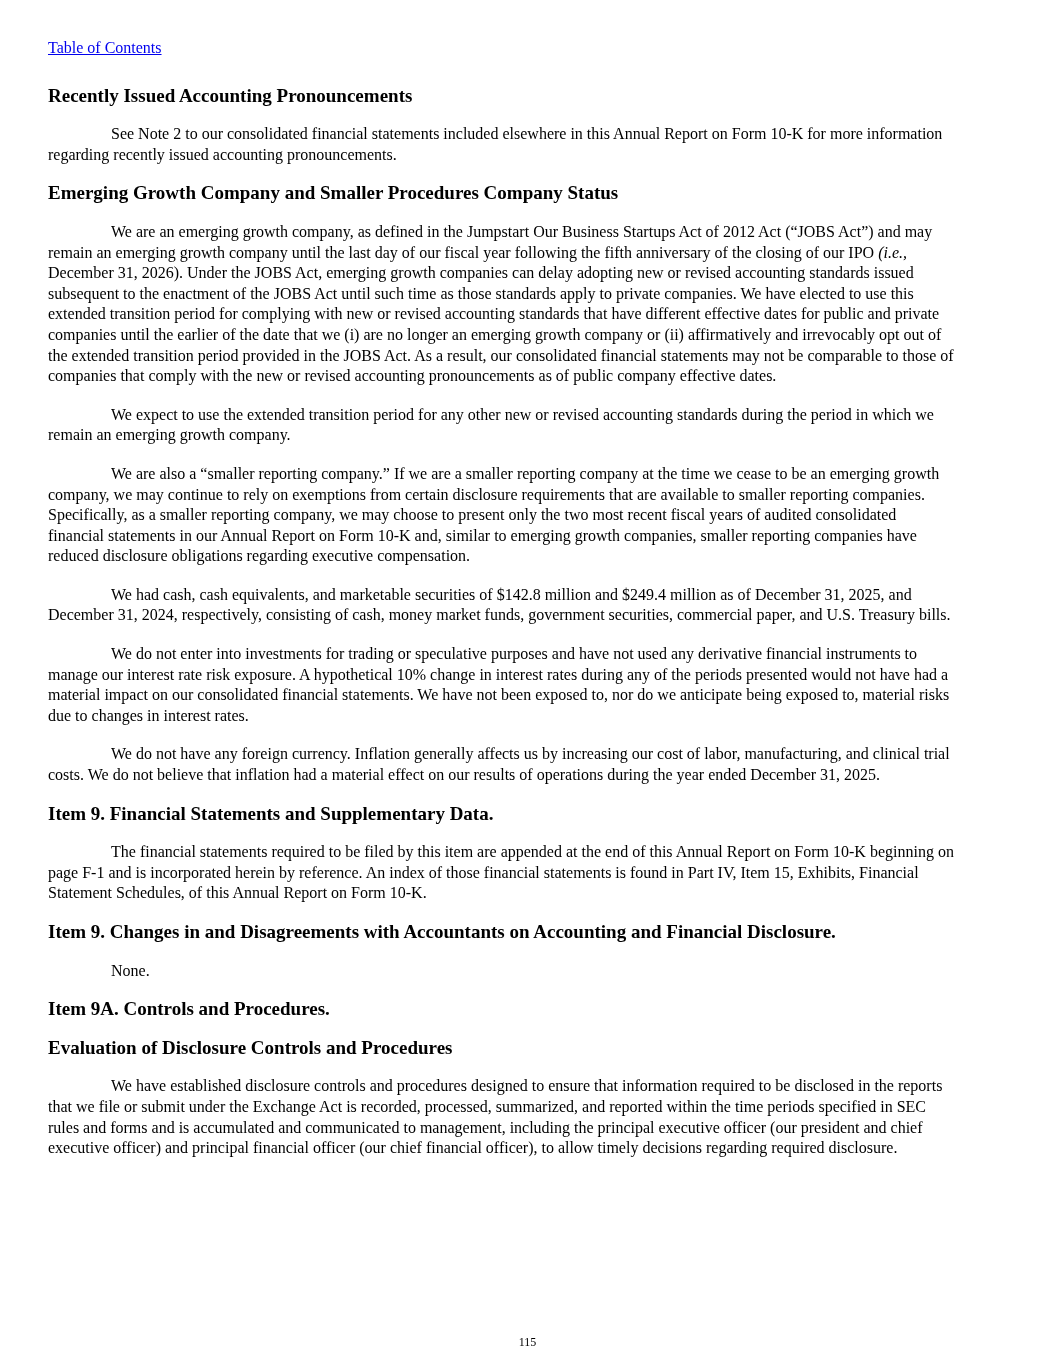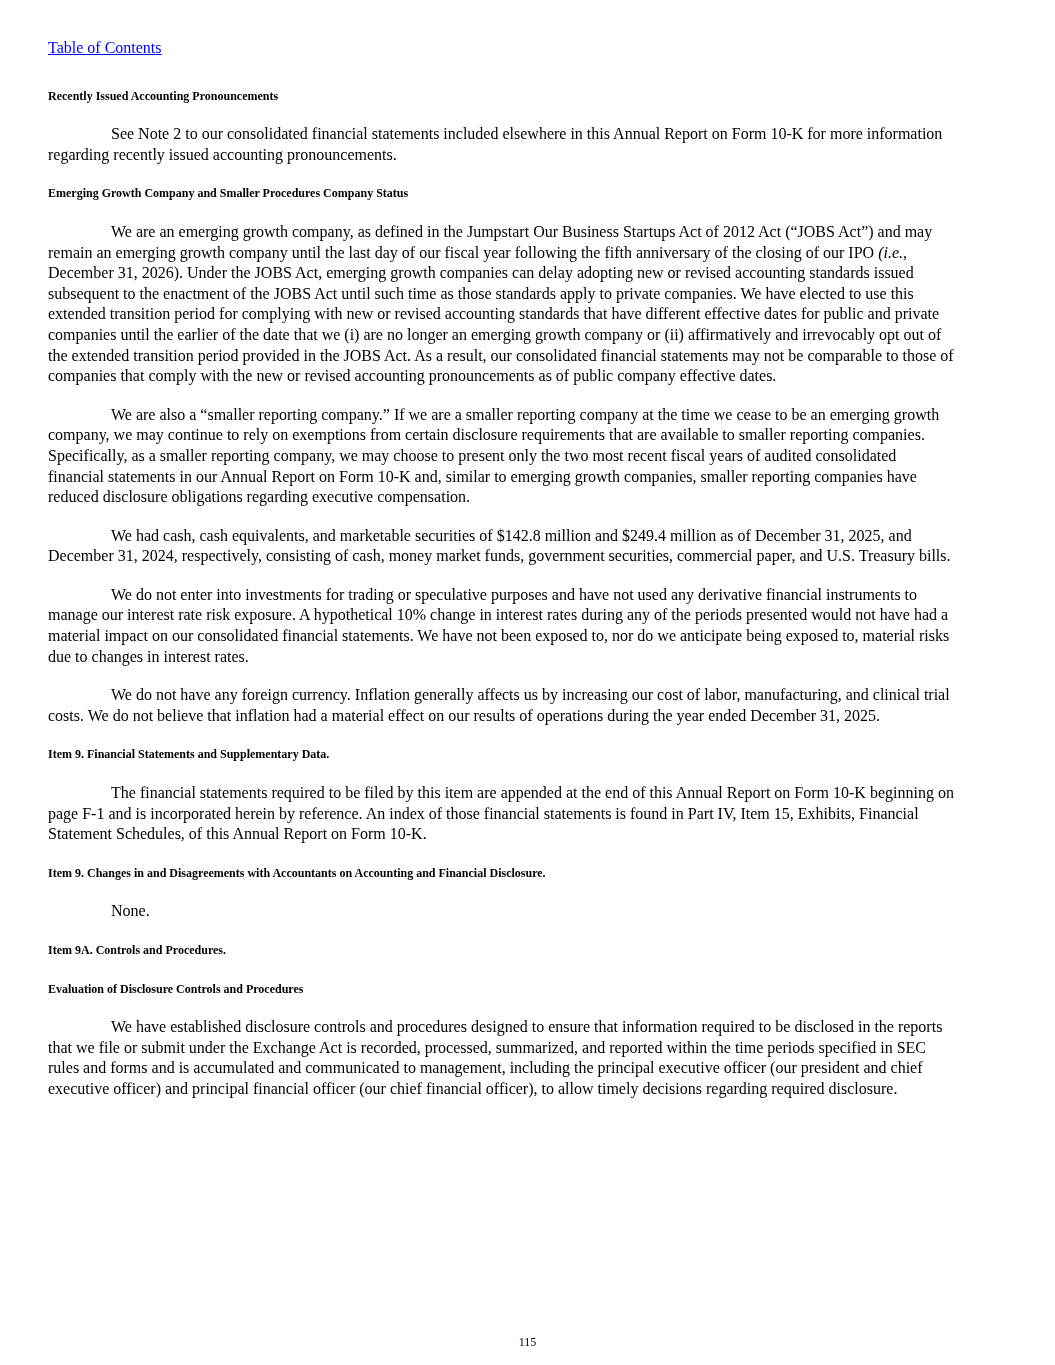--- a/index.html
+++ b/index.html
@@ -22,21 +22,21 @@
     overflow: hidden;
   }
   .toc-link {
     color: #0000EE;
     text-decoration: underline;
     cursor: pointer;
     display: inline-block;
   }
   .heading {
     font-weight: bold;
-    font-size: 12px;
+    font-size: 19px;
     margin: 18px 0 18px 0;
     line-height: 20.6px;
   }
   .heading.first {
     margin-top: 27px;
   }
   .para {
     margin: 18px 0 18px 0;
     text-indent: 63px;
     text-align: left;
@@ -61,20 +61,21 @@
   <div>
 
     <div class="heading first">Recently Issued Accounting Pronouncements</div>
 
     <p class="para">See Note 2 to our consolidated financial statements included elsewhere in this Annual Report on Form 10-K for more information regarding recently issued accounting pronouncements.</p>
 
     <div class="heading">Emerging Growth Company and Smaller Procedures Company Status</div>
 
     <p class="para"><span>We are an emerging growth company, as defined in the Jumpstart Our Business Startups Act of 2012 Act (“JOBS Act”) and may remain an emerging growth company until the last day of our fiscal year following the fifth anniversary of the closing of our IPO </span><i>(i.e.,</i><span> December 31, 2026). Under the JOBS Act, emerging growth companies can delay adopting new or revised accounting standards issued subsequent to the enactment of the JOBS Act until such time as those standards apply to private companies. We have elected to use this extended transition period for complying with new or revised accounting standards that have different effective dates for public and private companies until the earlier of the date that we (i) are no longer an emerging growth company or (ii) affirmatively and irrevocably opt out of the extended transition period provided in the JOBS Act. As a result, our consolidated financial statements may not be comparable to those of companies that comply with the new or revised accounting pronouncements as of public company effective dates.</span></p>
 
+    <p class="para">We expect to use the extended transition period for any other new or revised accounting standards during the period in which we remain an emerging growth company.</p>
 
     <p class="para">We are also a “smaller reporting company.” If we are a smaller reporting company at the time we cease to be an emerging growth company, we may continue to rely on exemptions from certain disclosure requirements that are available to smaller reporting companies. Specifically, as a smaller reporting company, we may choose to present only the two most recent fiscal years of audited consolidated financial statements in our Annual Report on Form 10-K and, similar to emerging growth companies, smaller reporting companies have reduced disclosure obligations regarding executive compensation.</p>
 
 
     <p class="para">We had cash, cash equivalents, and marketable securities of $142.8 million and $249.4 million as of December 31, 2025, and December 31, 2024, respectively, consisting of cash, money market funds, government securities, commercial paper, and U.S. Treasury bills.</p>
 
     <p class="para">We do not enter into investments for trading or speculative purposes and have not used any derivative financial instruments to manage our interest rate risk exposure. A hypothetical 10% change in interest rates during any of the periods presented would not have had a material impact on our consolidated financial statements. We have not been exposed to, nor do we anticipate being exposed to, material risks due to changes in interest rates.</p>
 
     <p class="para">We do not have any foreign currency. Inflation generally affects us by increasing our cost of labor, manufacturing, and clinical trial costs. We do not believe that inflation had a material effect on our results of operations during the year ended December 31, 2025.</p>
 

